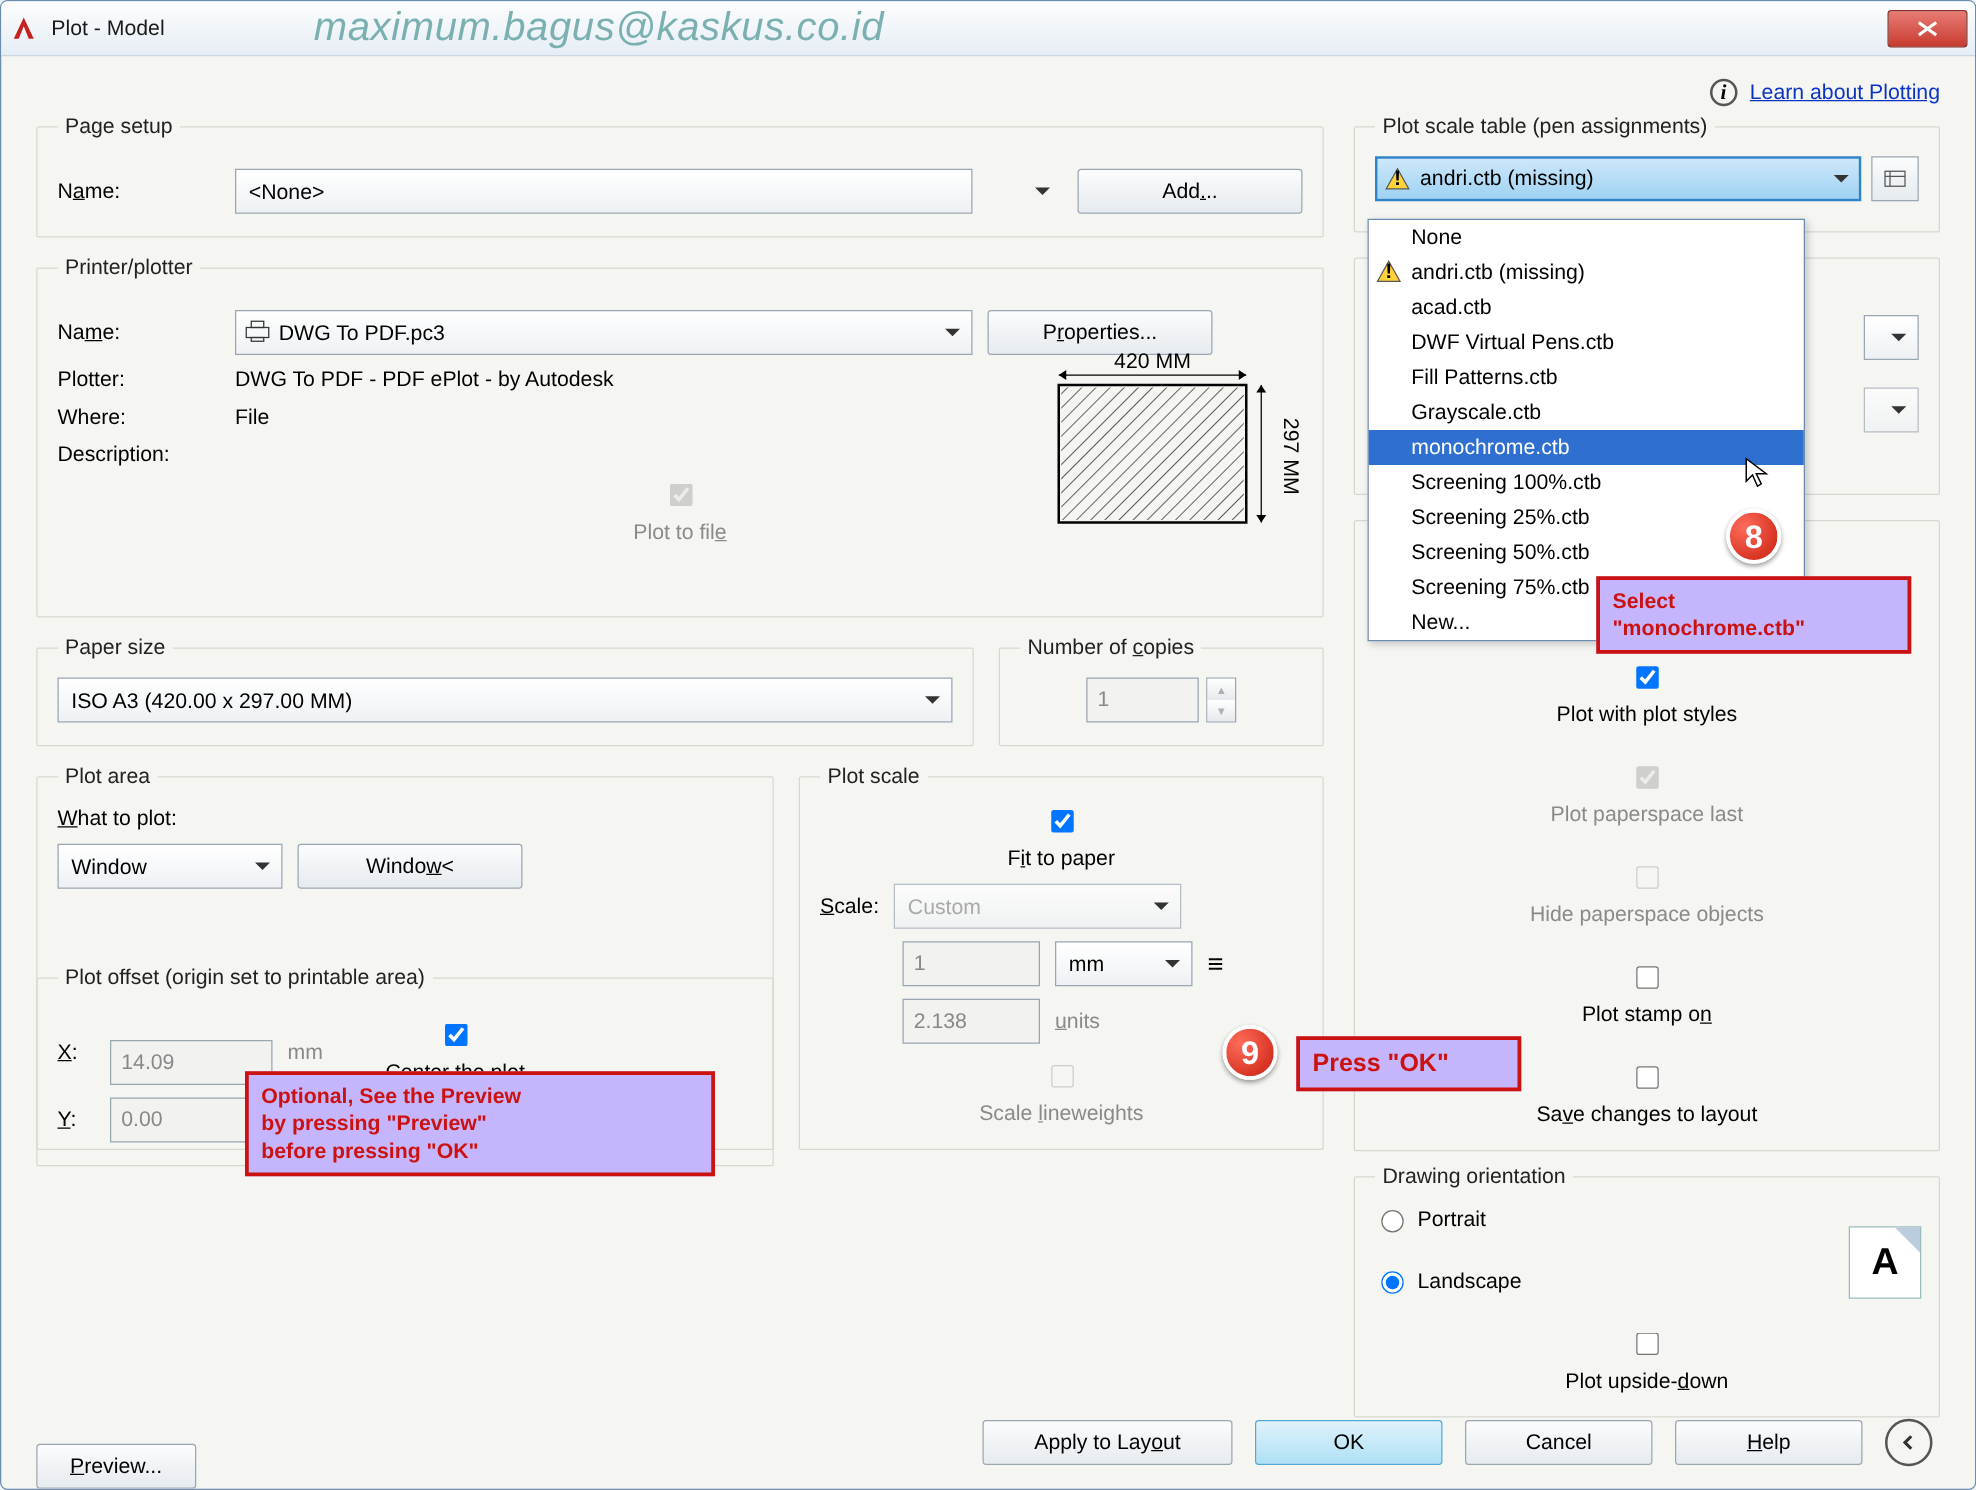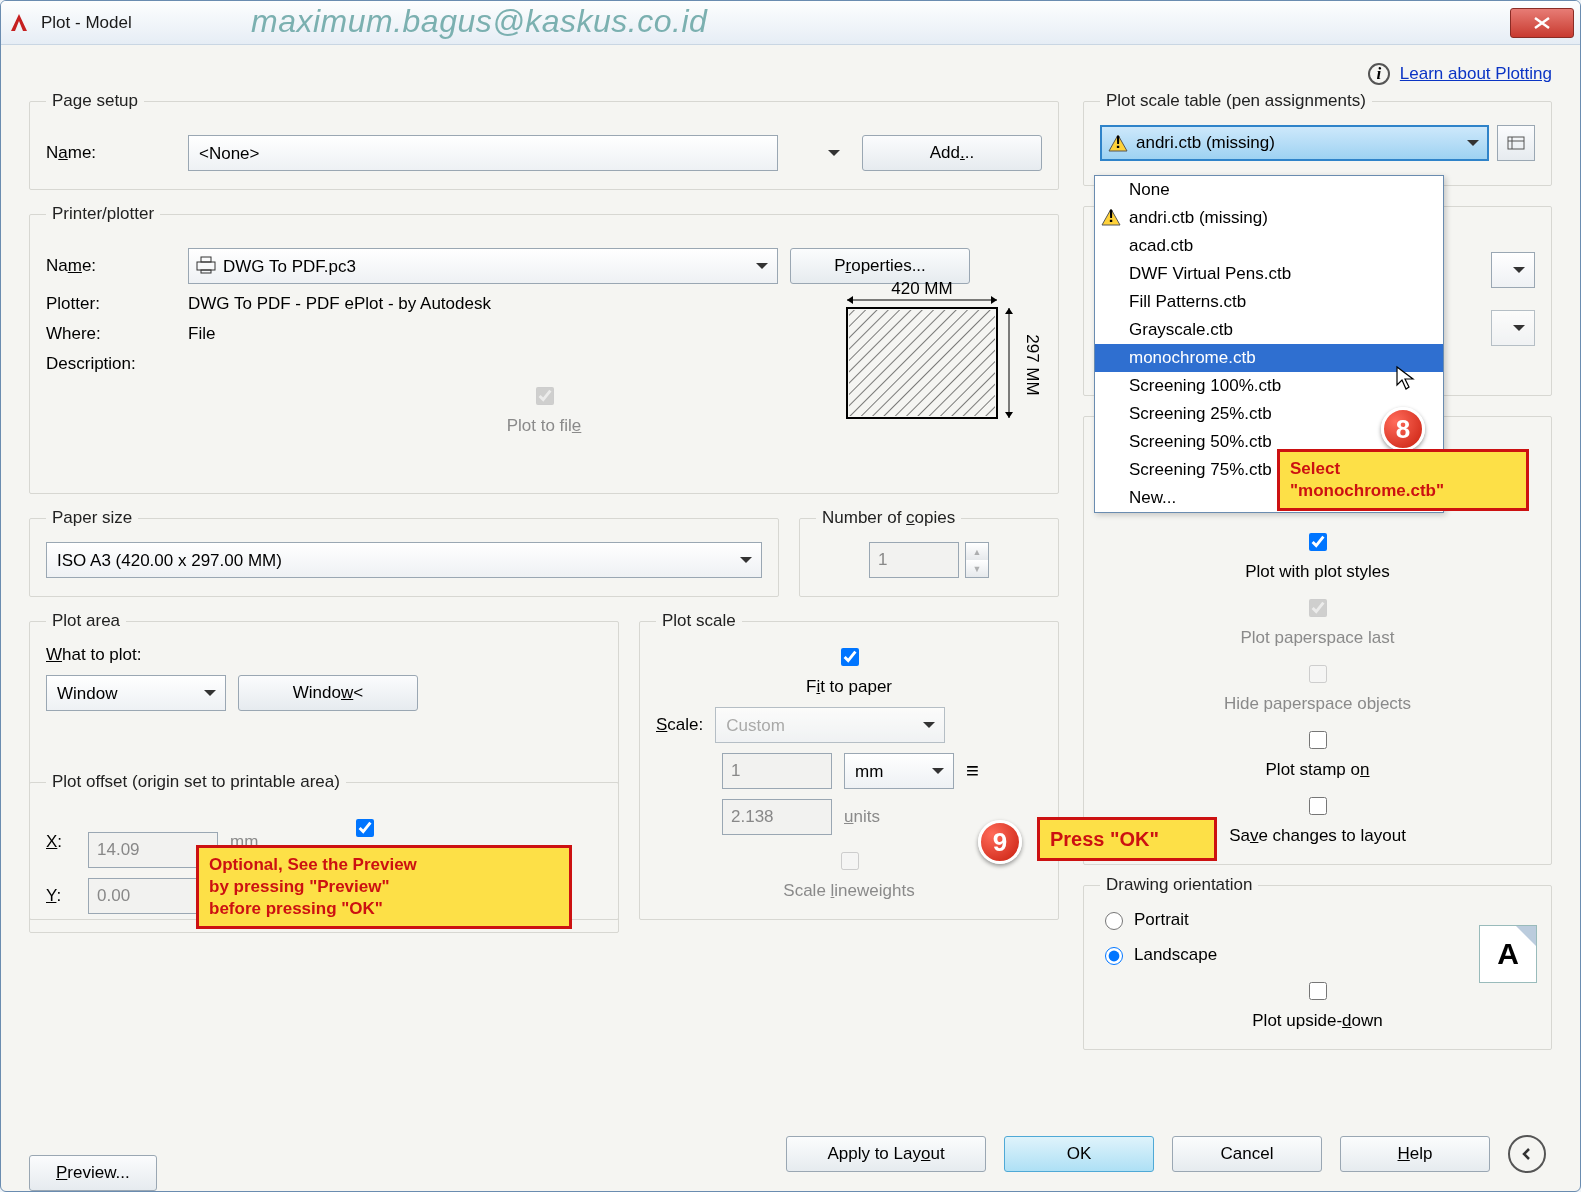--- a/index.html
+++ b/index.html
@@ -27,23 +27,23 @@
   input.tbox { height:36px; border:1px solid #9aa7b3; padding:0 8px; background:#fff; }
   input.tbox[disabled] { background:#f2f2f0; color:#888; }
   .btn { height:36px; padding:0 26px; border:1px solid #9aa7b3; background:linear-gradient(#fbfcfd,#e6ebef); border-radius:3px; }
   .btn.primary { background:linear-gradient(#dff3fb,#aee0f5); border-color:#4fa9d6; }
   .small-icon-btn { width:38px; height:36px; border:1px solid #9aa7b3; background:linear-gradient(#fbfcfd,#e6ebef); display:inline-flex; align-items:center; justify-content:center; }
   .chk { display:flex; align-items:center; gap:8px;flex-direction:column; }
   .chk input { width:18px; height:18px; }
   .disabled-text { color:#8a8a8a; }
   .paper-preview { position:absolute; right:16px; top:56px; width:215px; height:175px; }
   .midrow { display:flex; gap:20px; }
-  .plot-options { display:flex; flex-direction:column; gap:14px; }
+  .plot-options { display:flex; flex-direction:column; gap:28px; }
   .badge-circle { width:44px; height:44px; border-radius:50%; background:radial-gradient(circle at 30% 30%, #ff6b5a, #c81e0e); border:3px solid #fff; color:#fff; font-weight:bold; font-size:26px; display:flex; align-items:center; justify-content:center; box-shadow:0 2px 4px rgba(0,0,0,.4); }
-  .anno-box { border:3px solid #c11; background:#fde047; padding:6px 10px; color:#c11; font-weight:bold; font-size:20px; line-height:1.3; }
+  .anno-box { border:3px solid #c11; background:#c4b5fd; padding:6px 10px; color:#c11; font-weight:bold; font-size:20px; line-height:1.3;margin-top:12px; }
   .dropdown-open { background:#fff; border:1px solid #6a8cb0; box-shadow:2px 2px 6px rgba(0,0,0,.2); position:absolute; }
   .dropdown-open .opt { padding:4px 10px 4px 34px; position:relative; white-space:nowrap; }
   .dropdown-open .opt.hover { background:#2f6fd0; color:#fff; }
   .warn-tri { position:absolute; left:6px; top:4px; width:20px; height:18px; }
   .spinner { display:inline-flex; flex-direction:column; border:1px solid #9aa7b3; }
   .spinner button { width:22px; height:17px; border:none; background:linear-gradient(#fff,#e6e9ec); font-size:9px; padding:0; }
   .footer-btns { position:absolute; bottom:18px; right:34px; display:flex; gap:18px; align-items:center; }
   .circle-chevron { width:38px; height:38px; border:2px solid #555; border-radius:50%; display:flex; align-items:center; justify-content:center; }
   .page-icon { width:58px; height:58px; border:1px solid #9bb; background:#fff; display:flex; align-items:center; justify-content:center; font-size:30px; font-weight:bold; position:relative; }
   .page-icon::after { content:""; position:absolute; top:0; right:0; border:10px solid transparent; border-top-color:#bcd; border-right-color:#bcd; }

